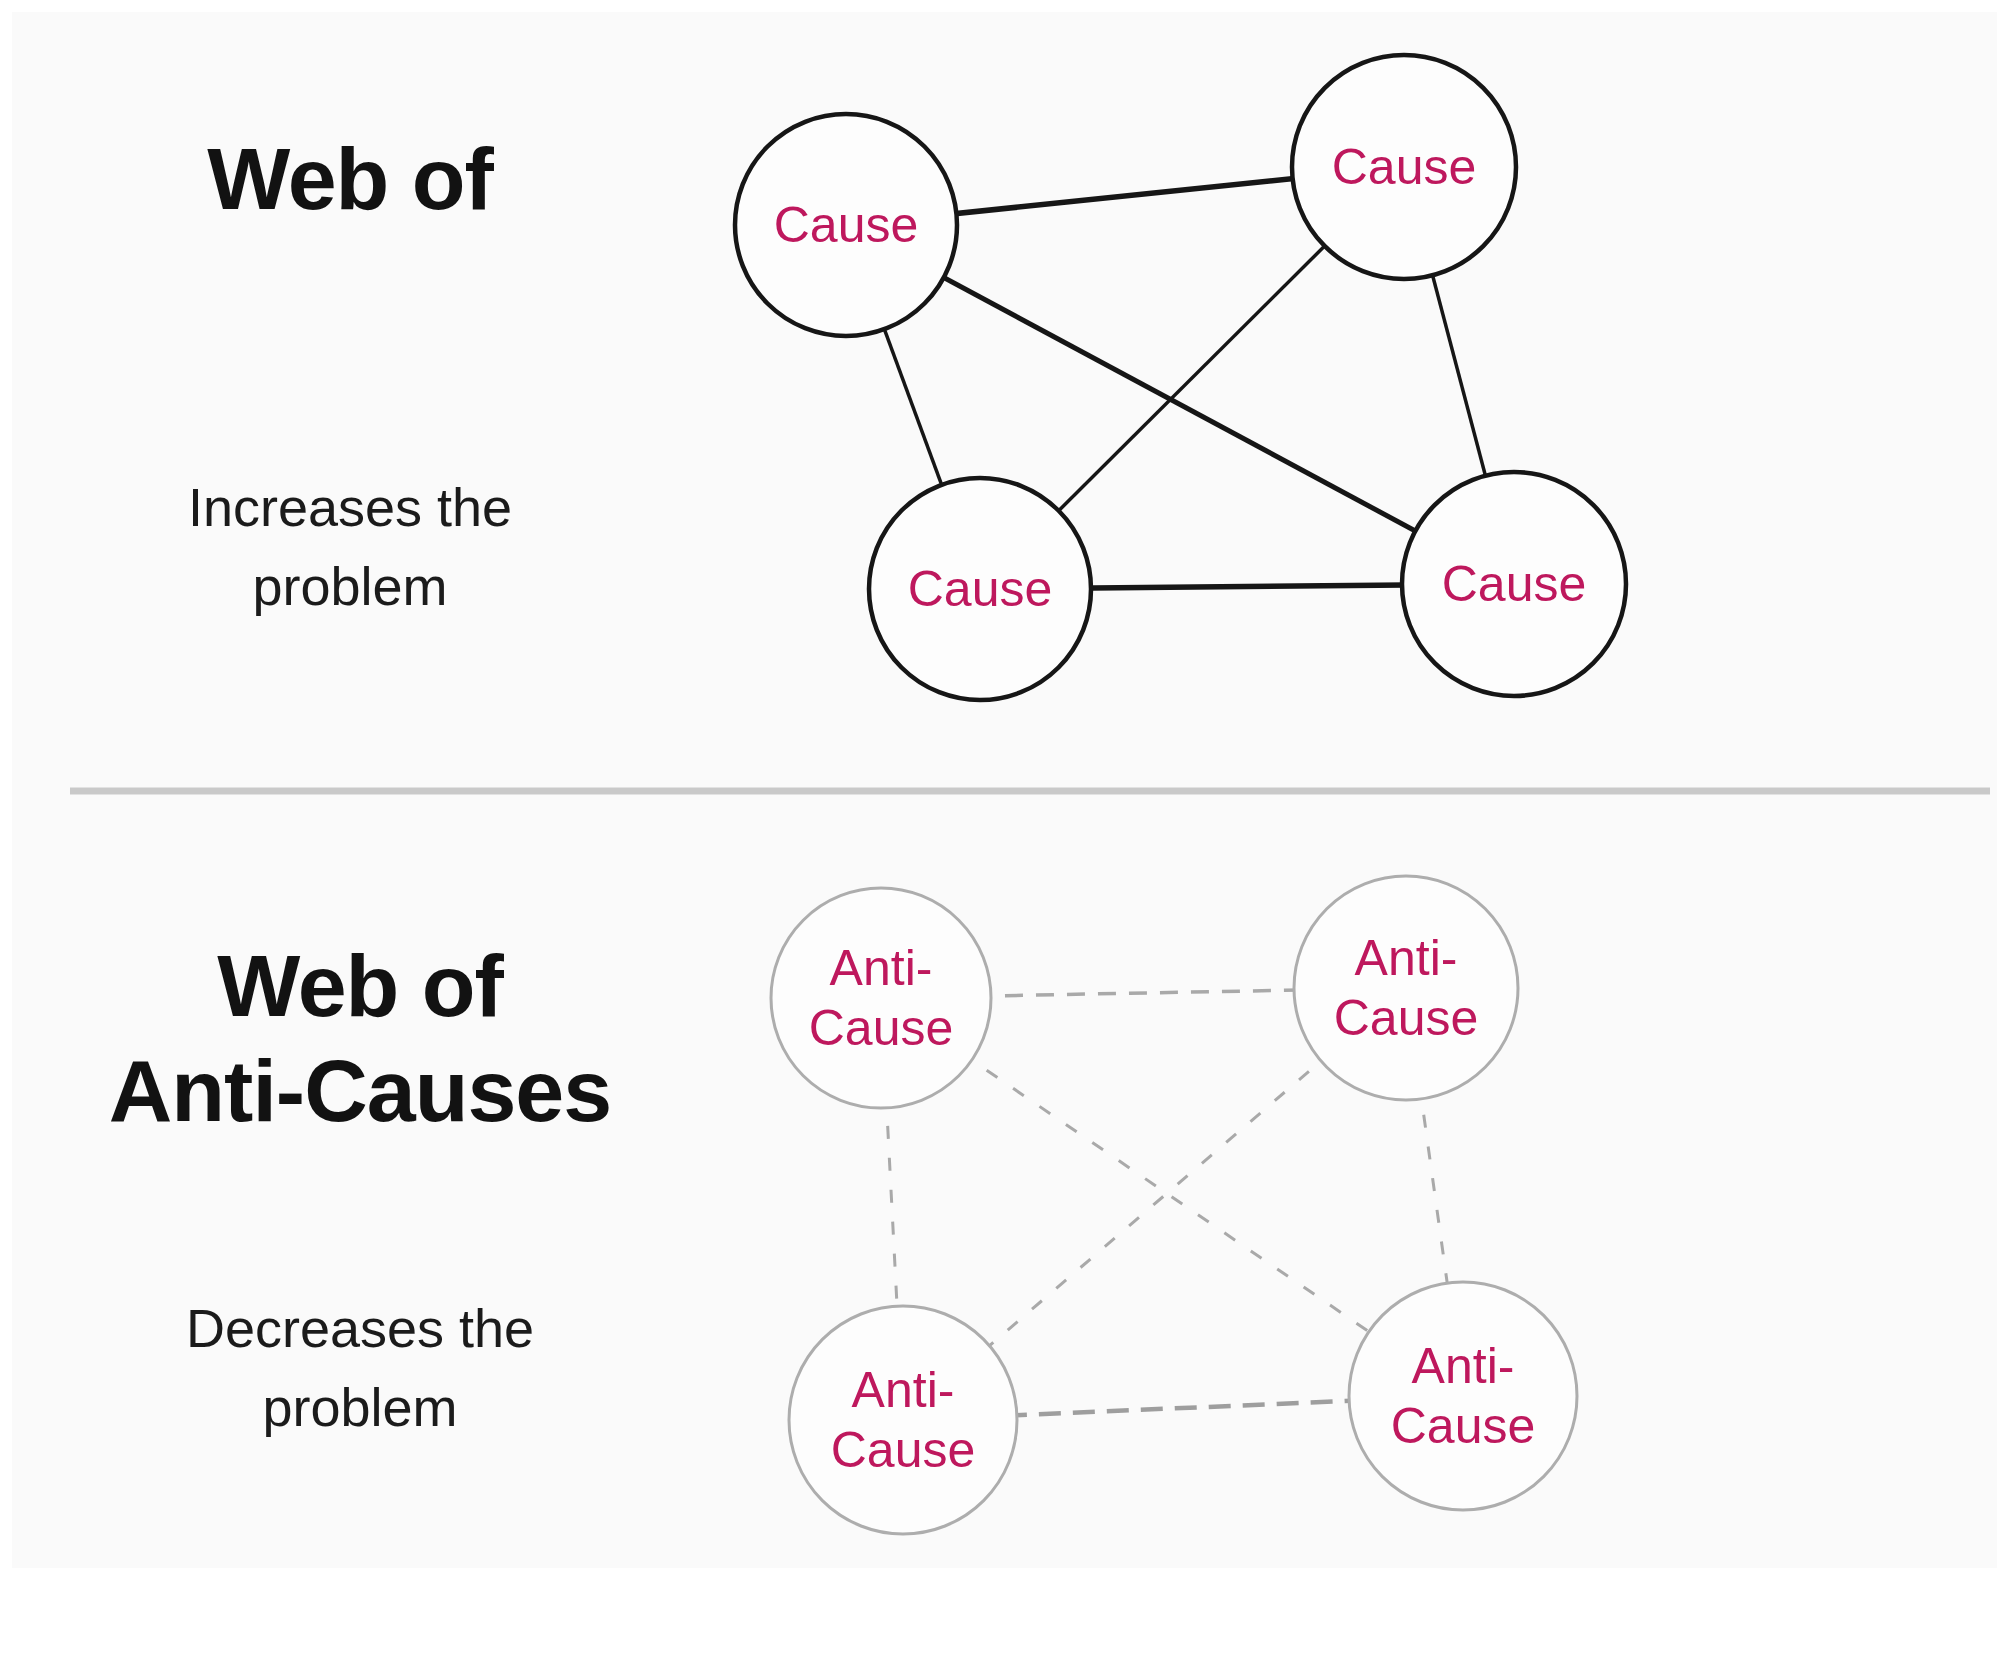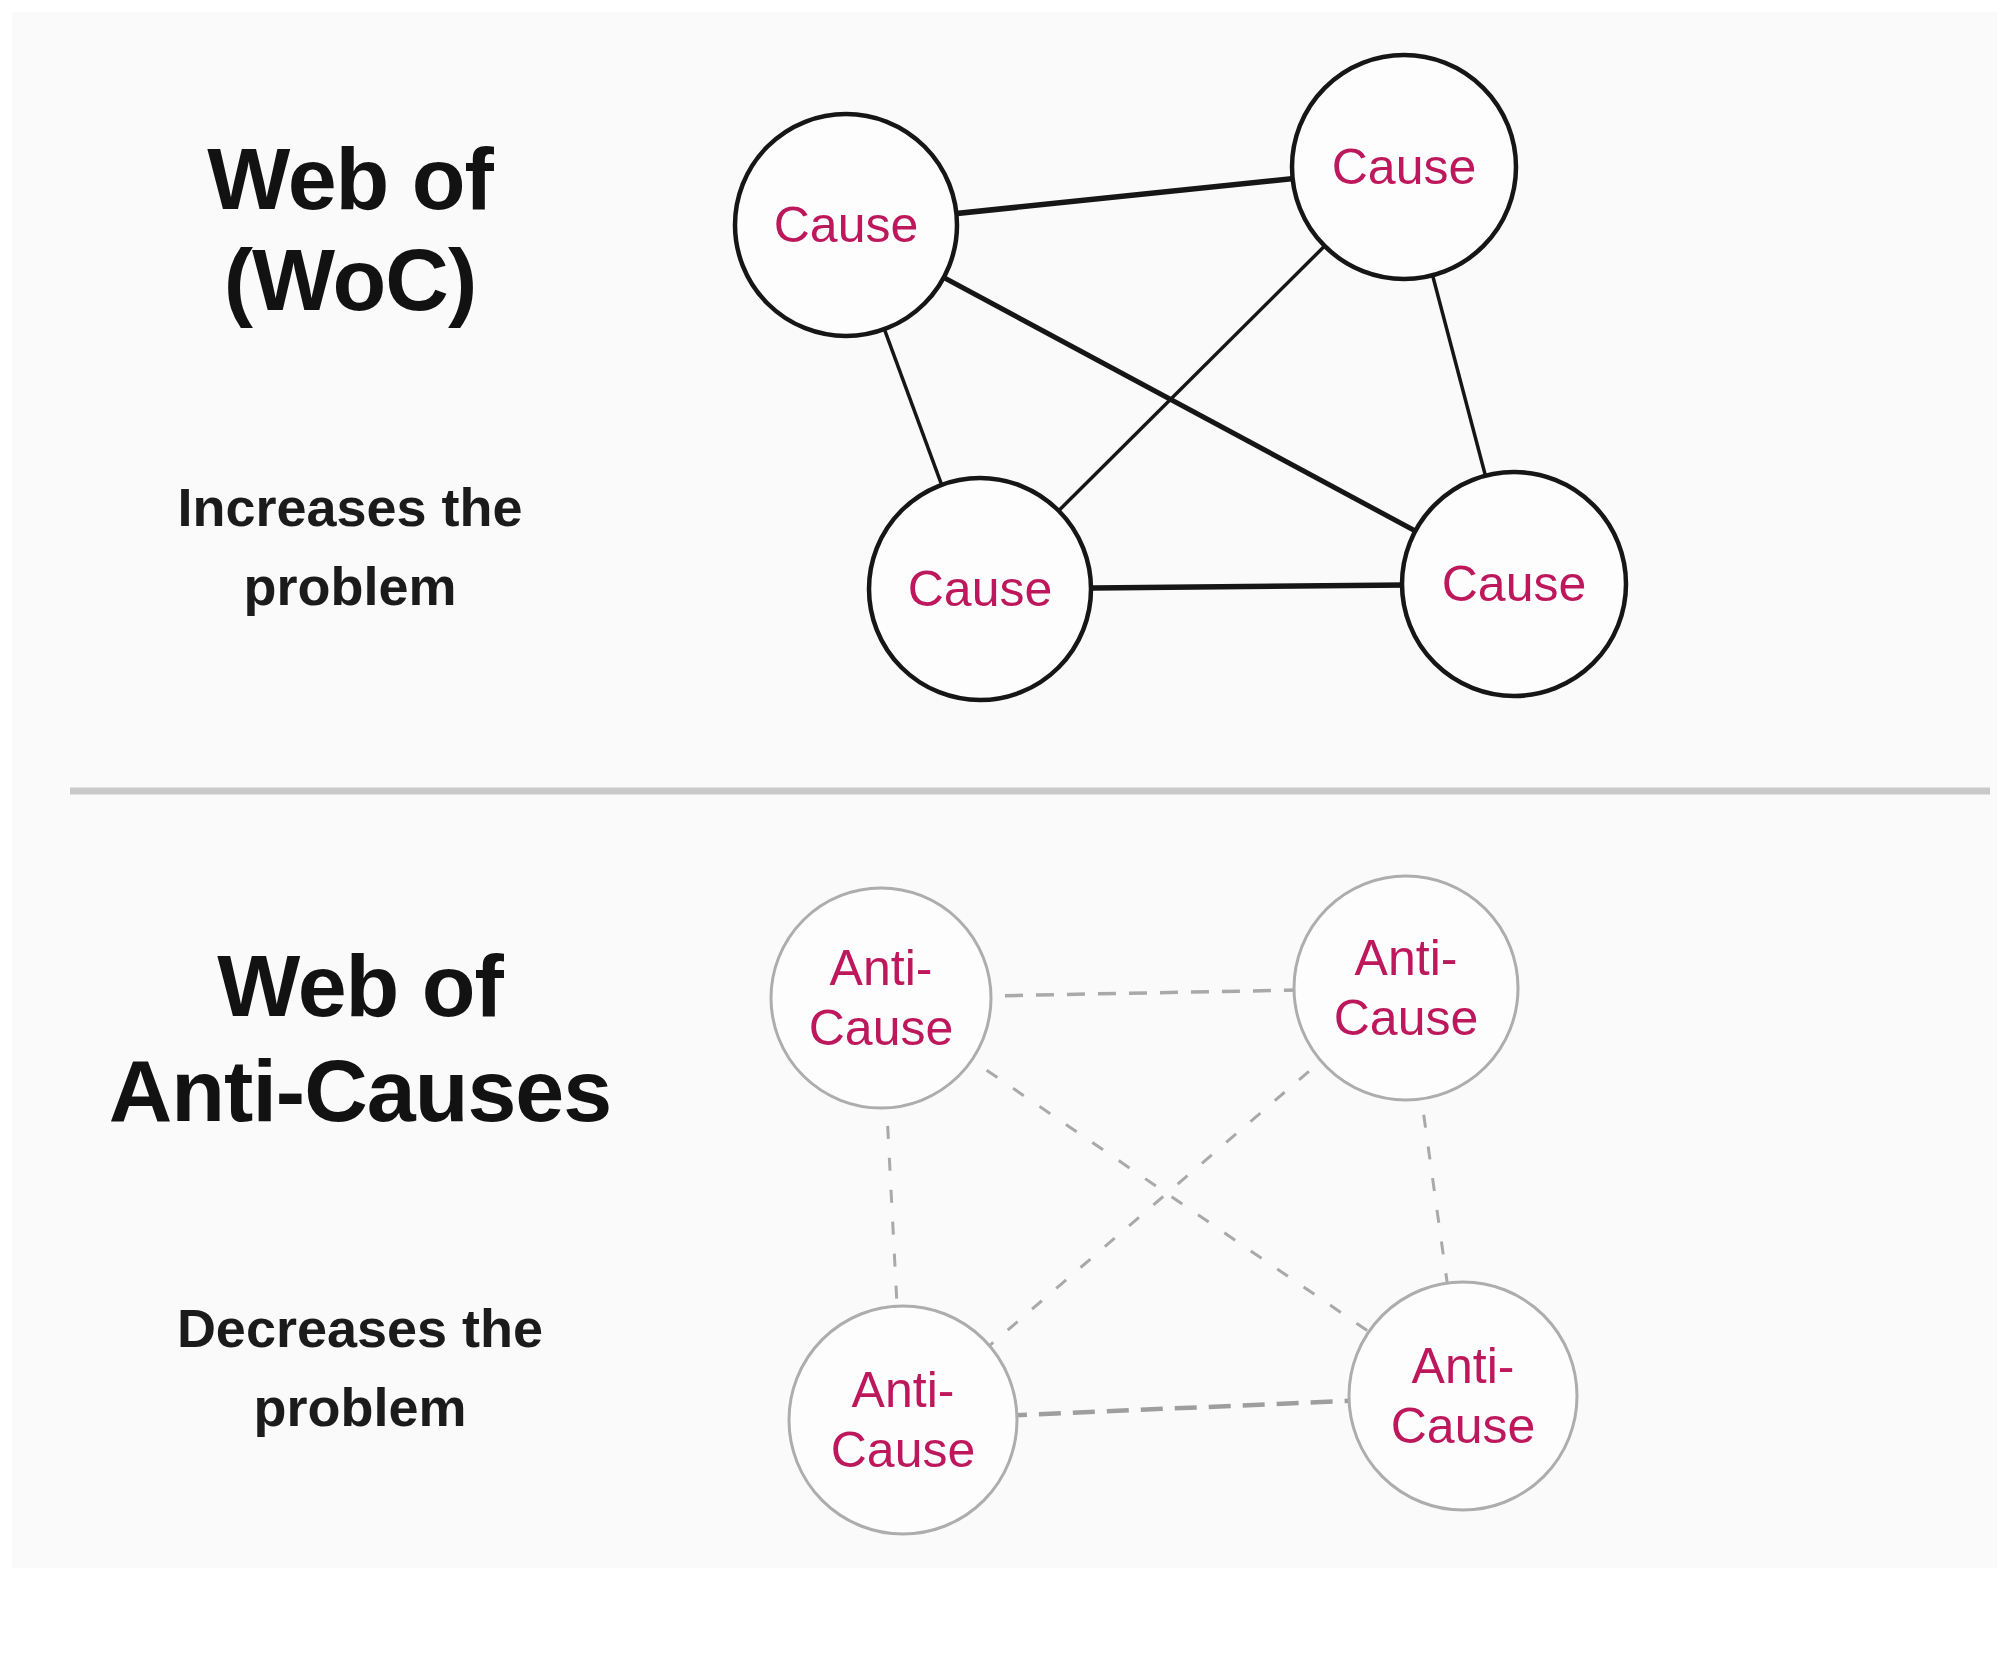--- a/index.html
+++ b/index.html
@@ -23,21 +23,21 @@
   .text-block{position:absolute;text-align:center;}
   .panel-title{
     font-weight:700;
     font-size:88px;
     line-height:101px;
     letter-spacing:-1px;
     color:#121212;
   }
   .panel-title.bottom{line-height:105px;}
   .panel-subtitle{
-    font-weight:700;
+    font-weight:400;
     font-size:54px;
     line-height:79px;
     color:#1b1b1b;
   }
   .node-label{
     position:absolute;
     transform:translate(-50%,-50%);
     text-align:center;
     font-size:50px;
     line-height:60px;
@@ -84,21 +84,20 @@
       <circle cx="1463" cy="1396" r="114" fill="#fdfdfd" stroke="#adadad" stroke-width="3"></circle>
     </g>
 
     <line x1="62" y1="1599" x2="1945" y2="1599" stroke="#8d8d8d" stroke-width="7"></line>
   </svg>
 
   <div class="label-layer">
 
     <div class="text-block panel-title" style="left:40px;top:128px;width:620px;">
       <div class="line">Web of</div>
-      <div class="line">(WoC)</div>
     </div>
     <div class="text-block panel-subtitle" style="left:40px;top:468px;width:620px;">
       <div class="line">Increases the</div>
       <div class="line">problem</div>
     </div>
 
     <div class="text-block panel-title bottom" style="left:45px;top:933px;width:630px;">
       <div class="line">Web of</div>
       <div class="line">Anti-Causes</div>
     </div>

